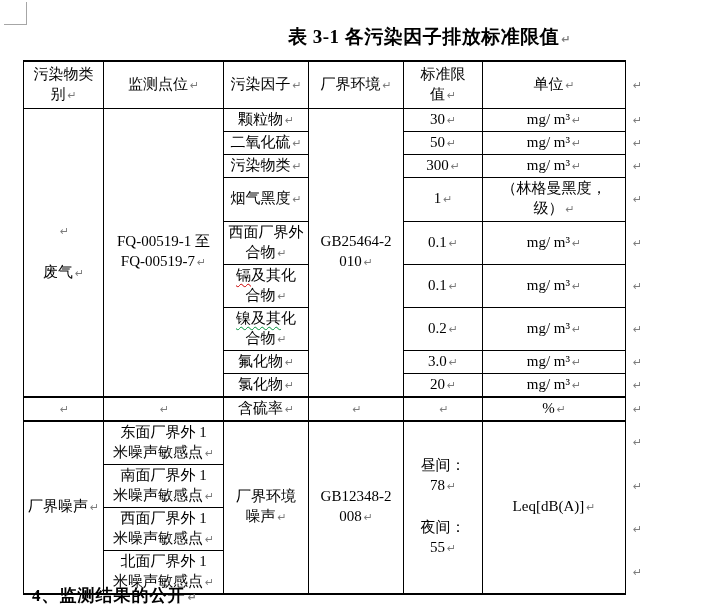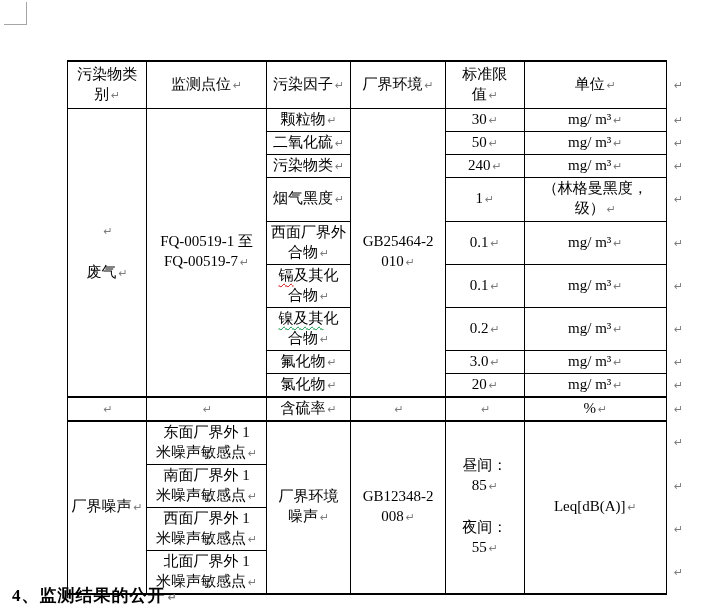--- a/index.html
+++ b/index.html
@@ -6,24 +6,24 @@
   .page{
     position:relative;width:701px;height:613px;background:#ffffff;
     font-family:"Liberation Serif","DejaVu Serif",serif;color:#000;overflow:hidden;
   }
   
   .crop-v{position:absolute;left:26px;top:2px;width:1px;height:23px;background:#a6a6a6;}
   .crop-h{position:absolute;left:4px;top:24px;width:23px;height:1px;background:#a6a6a6;}
 
   .title-row{position:absolute;left:288px;top:24px;font-weight:bold;font-size:19px;
     letter-spacing:0.5px;white-space:nowrap;}
-  .footer-heading{position:absolute;left:12px;top:584px;font-weight:bold;font-size:17px;
+  .footer-heading{position:absolute;left:32px;top:584px;font-weight:bold;font-size:17px;
     letter-spacing:1px;white-space:nowrap;}
 
-  table.std{position:absolute;left:23px;top:60px;border-collapse:collapse;table-layout:fixed;margin-left:44px;}
+  table.std{position:absolute;left:23px;top:60px;border-collapse:collapse;table-layout:fixed;}
   td{border:1px solid #000;text-align:center;vertical-align:middle;padding:0 2px;
      font-size:15px;line-height:20px;white-space:pre-line;overflow:hidden;}
   td.mcol{border:none;text-align:left;vertical-align:middle;padding-left:5px;}
   td.bt{border-top:2px solid #000;}
   td.bb{border-bottom:2px solid #000;}
   tr.sulfur-row td:not(.mcol){border-top:2px solid #000;border-bottom:2px solid #000;}
 
   .mark{color:#7d7d7d;font-size:11px;font-family:"DejaVu Sans",sans-serif;margin-left:2px;white-space:nowrap;}
   .sq-red{text-decoration:underline;text-decoration-style:wavy;text-decoration-color:#cc0000;
     text-decoration-thickness:1px;text-underline-offset:3px;}
@@ -31,20 +31,23 @@
     text-decoration-thickness:1px;text-underline-offset:3px;text-align:center;}
 </style>
 </head>
 <body>
 
 <div class="page">
 
   <div class="crop-v"></div>
   <div class="crop-h"></div>
 
+  <div class="title-row">
+    <span>表 3-1 各污染因子排放标准限值</span><span class="mark">↵</span>
+  </div>
 
   <table class="std">
     <colgroup>
       <col style="width:80px">
         <col style="width:120px">
         <col style="width:85px">
       <col style="width:95px">
         <col style="width:79px">
         <col style="width:143px">
       <col style="width:34px">
@@ -80,21 +83,21 @@
 
     <tr style="height:21px">
       <td><span>二氧化硫</span><span class="mark">↵</span></td>
       <td><span>50</span><span class="mark">↵</span></td>
       <td><span>mg/ m³</span><span class="mark">↵</span></td>
       <td class="mcol"><span class="mark">↵</span></td>
     </tr>
 
     <tr style="height:21px">
       <td><span>污染物类</span><span class="mark">↵</span></td>
-      <td><span>240</span><span class="mark">↵</span></td>
+      <td><span>300</span><span class="mark">↵</span></td>
       <td><span>mg/ m³</span><span class="mark">↵</span></td>
       <td class="mcol"><span class="mark">↵</span></td>
     </tr>
 
     <tr style="height:44px">
       <td><span>烟气黑度</span><span class="mark">↵</span></td>
       <td><span>1</span><span class="mark">↵</span></td>
       <td><span>（林格曼黑度，
 级）</span><span class="mark">↵</span></td>
       <td class="mcol"><span class="mark">↵</span></td>
@@ -151,21 +154,21 @@
     <tr style="height:40px">
       <td rowspan="4" class="bb"><span>厂界噪声</span><span class="mark">↵</span></td>
       <td><span>东面厂界外 1
 米噪声敏感点</span><span class="mark">↵</span></td>
       <td rowspan="4" class="bb"><span>厂界环境
 噪声</span><span class="mark">↵</span></td>
       <td rowspan="4" class="bb"><span>GB12348-2
 008</span><span class="mark">↵</span></td>
       <td rowspan="4" class="bb">
         <div><span>昼间：
-85</span><span class="mark">↵</span></div>
+78</span><span class="mark">↵</span></div>
         <div><span>夜间：
 55</span><span class="mark">↵</span></div>
       </td>
       <td rowspan="4" class="bb"><span>Leq[dB(A)]</span><span class="mark">↵</span></td>
       <td class="mcol"><span class="mark">↵</span></td>
     </tr>
 
     <tr style="height:42px">
       <td><span>南面厂界外 1
 米噪声敏感点</span><span class="mark">↵</span></td>

